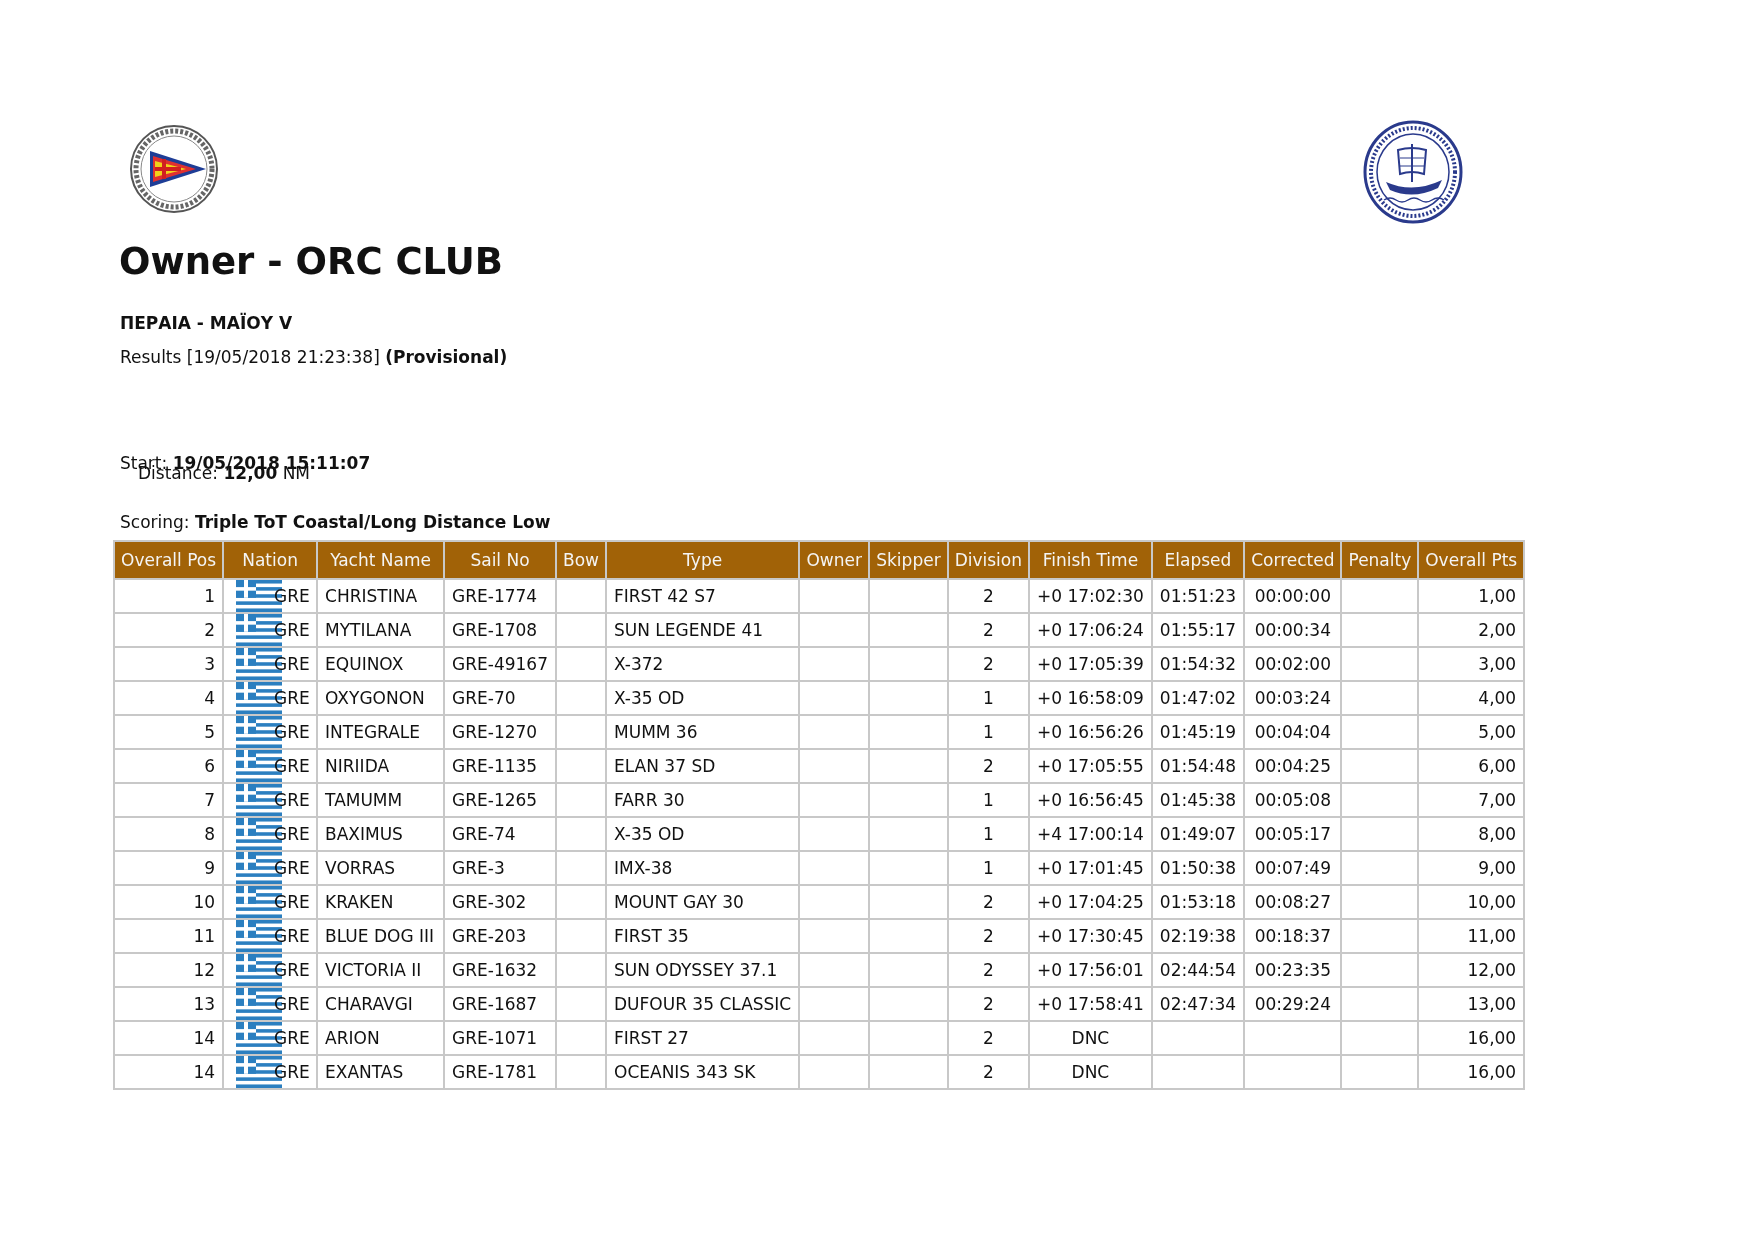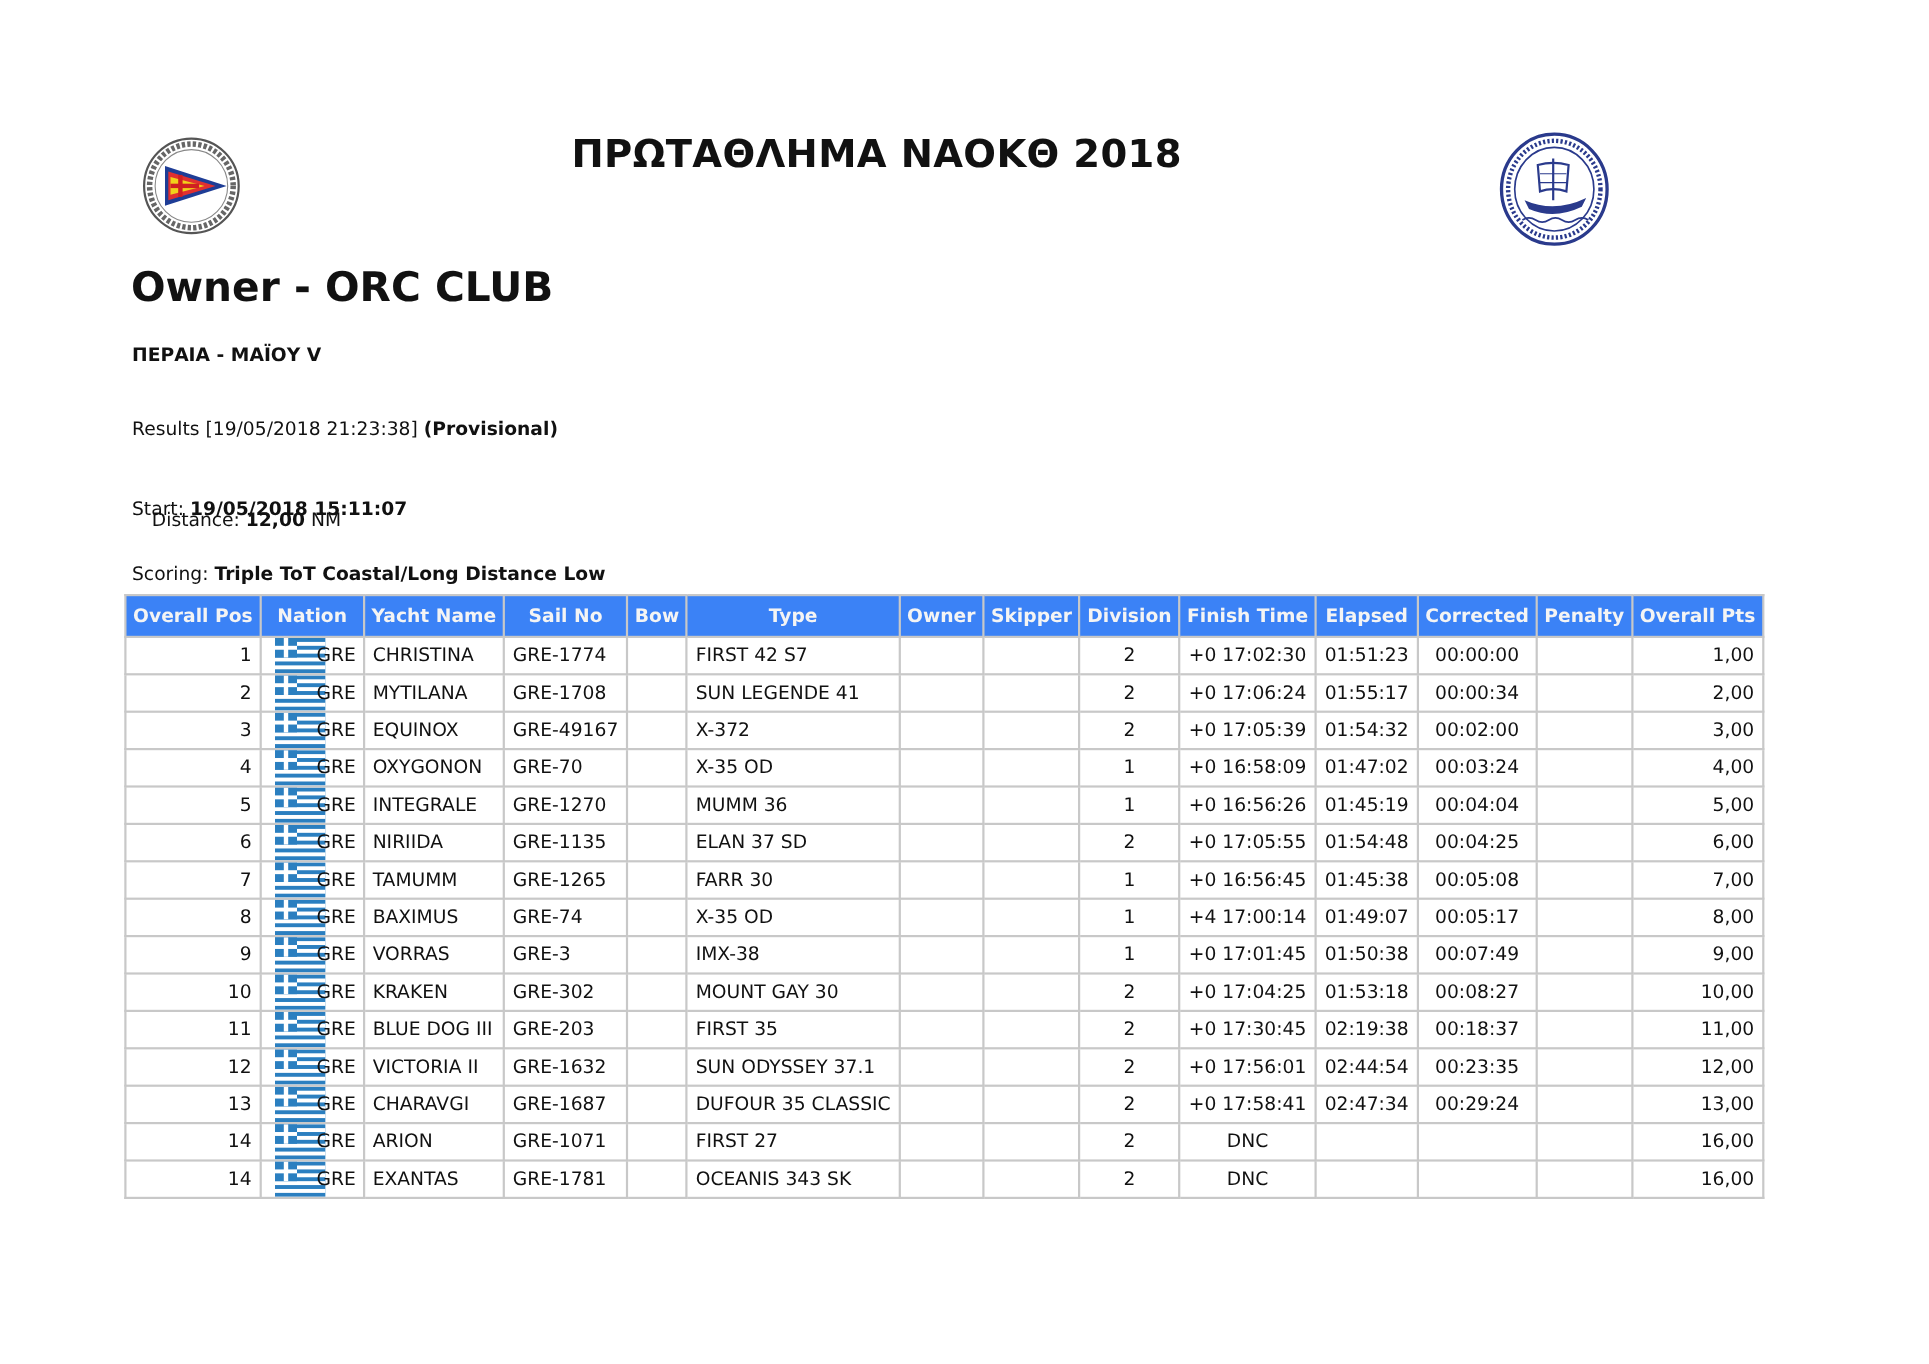--- a/index.html
+++ b/index.html
@@ -8,21 +8,21 @@
   .logo-left { position:absolute; left:128px; top:123px; width:92px; height:92px; }
   .logo-right { position:absolute; left:1362px; top:120px; width:102px; height:104px; }
   .title-block { position:absolute; left:0; width:1594px; top:120px; text-align:center; }
   .title { font-size:35px; font-weight:bold; letter-spacing:0.3px; line-height:42px; }
   .subtitle { font-size:25px; font-weight:bold; line-height:32px; }
   .class-title { position:absolute; left:119px; top:240px; font-size:37px; font-weight:bold; }
   .meta { position:absolute; left:120px; font-size:17px; }
   .meta b { font-weight:bold; }
   table.results { position:absolute; left:113px; top:540px; border-collapse:collapse;
                   font-size:17px; }
-  table.results th { background:#3b82f6; color:#f4f4f4; font-weight:bold;
+  table.results th { background:#a16207; color:#f4f4f4; font-weight:normal;
                      border:2px solid #c8c8c8; height:36px; padding:0 6px; white-space:nowrap; }
   table.results td { border:2px solid #c8c8c8; height:32px; padding:0 7px; white-space:nowrap; }
   .r { text-align:right; } .c { text-align:center; } .l { text-align:left; }
   .nation { position:relative; padding:0 !important; }
   .flag { position:absolute; left:12px; top:0; width:46px; height:100%; display:block; }
   .nat-code { position:absolute; left:50px; top:50%; transform:translateY(-50%); }
 </style>
 </head>
 <body>
 
@@ -33,42 +33,41 @@
     <circle cx="46" cy="46" r="38" fill="none" stroke="#666" stroke-width="5" stroke-dasharray="3 2"></circle>
     <polygon points="22,28 22,64 78,46" fill="#1e3d96"></polygon>
     <polygon points="25,33 25,59 68,46" fill="#e03030"></polygon>
     <polygon points="27,38 27,54 58,46" fill="#f1d21a"></polygon>
     <rect x="34" y="36" width="4" height="20" fill="#d02020"></rect>
     <rect x="27" y="44" width="26" height="4" fill="#d02020"></rect>
   </svg>
 </div>
 
 <div class="title-block">
-  <div class="title">ΠΡΩΤΑΘΛΗΜΑ ΝΑΟΚΘ 2018</div>
 </div>
 
 <div class="logo-right">
   <svg width="102" height="104" viewBox="0 0 102 104">
     <ellipse cx="51" cy="52" rx="48" ry="50" fill="#fff" stroke="#2a3a8c" stroke-width="3"></ellipse>
     <ellipse cx="51" cy="52" rx="42" ry="44" fill="none" stroke="#2a3a8c" stroke-width="4" stroke-dasharray="2 2"></ellipse>
     <ellipse cx="51" cy="52" rx="36" ry="38" fill="#fff" stroke="#2a3a8c" stroke-width="1.5"></ellipse>
     <path d="M24 62 Q51 74 80 60 L76 68 Q51 80 28 70 Z" fill="#2a3a8c"></path>
     <line x1="50" y1="24" x2="50" y2="62" stroke="#2a3a8c" stroke-width="2"></line>
     <path d="M36 30 Q50 26 64 30 L62 54 Q50 50 38 54 Z" fill="none" stroke="#2a3a8c" stroke-width="2"></path>
     <line x1="38" y1="38" x2="62" y2="38" stroke="#2a3a8c" stroke-width="1"></line>
     <line x1="38" y1="46" x2="62" y2="46" stroke="#2a3a8c" stroke-width="1"></line>
     <path d="M22 80 q6 -4 12 0 q6 4 12 0 q6 -4 12 0 q6 4 12 0 q6 -4 12 0" fill="none" stroke="#2a3a8c" stroke-width="1.5"></path>
   </svg>
 </div>
 
 <div class="class-title">Owner - ORC CLUB</div>
 
 <div class="meta" style="top:313px;font-weight:bold;">ΠΕΡΑΙΑ - ΜΑΪΟΥ V</div>
 
-<div class="meta" style="top:380px;">
+<div class="meta" style="top:347px;">
   <span>Results</span>
   <span>[19/05/2018 21:23:38]</span>
   <b>(Provisional)</b>
 </div>
 
 <div class="meta" style="top:413px;margin-top:40px;">
   <span>Start:</span>
   <b>19/05/2018 15:11:07</b>
 </div>
 

